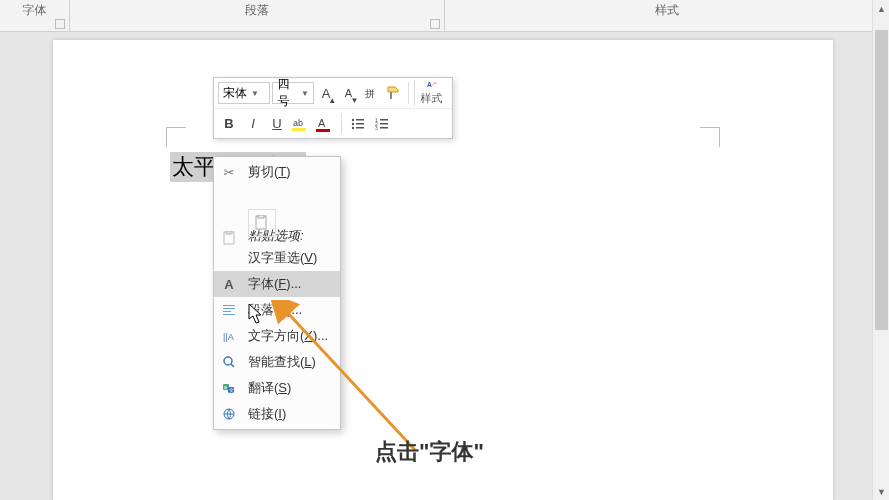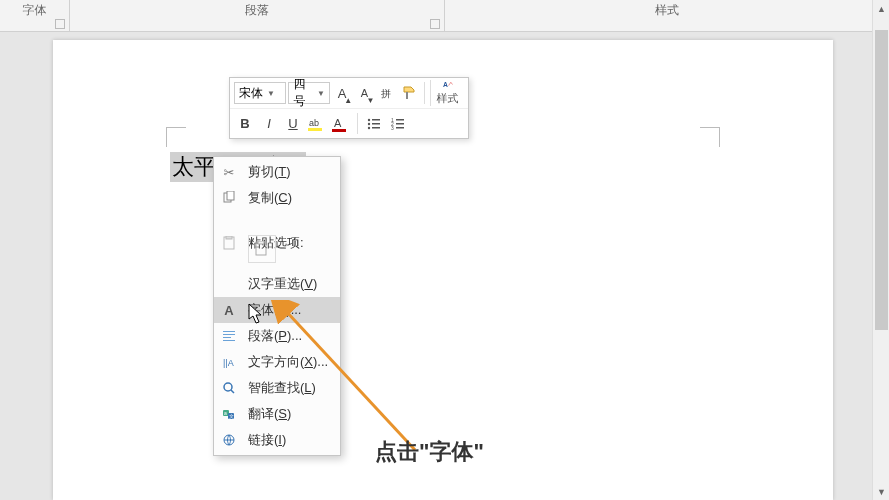--- a/index.html
+++ b/index.html
@@ -18,36 +18,36 @@
 
   
   .corner { position: absolute; width: 20px; height: 20px; }
   .corner.tl { left: 113px; top: 87px; border-left: 1px solid #bbb; border-top: 1px solid #bbb; }
   .corner.tr { right: 113px; top: 87px; border-right: 1px solid #bbb; border-top: 1px solid #bbb; }
 
   
   .sel-text { position: absolute; left: 117px; top: 112px; font-size: 22px; font-family: "SimSun", serif; background: #d0d0d0; padding: 0 2px; }
 
   
-  .mini-tb { position: absolute; left: 213px; top: 77px; width: 240px; background: #fff; border: 1px solid #c6c6c6; box-shadow: 2px 2px 6px rgba(0,0,0,.15); margin-left: 16px; }
+  .mini-tb { position: absolute; left: 213px; top: 77px; width: 240px; background: #fff; border: 1px solid #c6c6c6; box-shadow: 2px 2px 6px rgba(0,0,0,.15); }
   .mini-row { display: flex; align-items: center; height: 30px; padding: 2px 4px; gap: 2px; }
   .mini-sep { width: 1px; align-self: stretch; background: #ddd; margin: 2px 3px; }
   .combo { display: flex; align-items: center; border: 1px solid #ccc; height: 22px; padding: 0 4px; font-size: 12px; gap: 4px; }
   .combo .dd { font-size: 8px; color: #666; }
   .tb-btn { width: 22px; height: 22px; display: flex; align-items: center; justify-content: center; font-size: 13px; color: #444; position: relative; }
   .tb-btn svg { display: block; }
   .tb-btn .sub { position: absolute; bottom: -1px; right: 0; font-size: 8px; }
   .tb-btn.u { text-decoration: underline; }
   .styles-btn { width: 36px; display: flex; flex-direction: column; align-items: center; justify-content: center; font-size: 11px; color: #555; gap: 2px; border-left: 1px solid #ddd; align-self: stretch; padding: 0 4px; }
 
   
   .ctx { position: absolute; left: 213px; top: 156px; width: 128px; background: #fcfcfc; border: 1px solid #c6c6c6; box-shadow: 3px 3px 8px rgba(0,0,0,.2); padding: 2px 0; }
   .ctx-item { display: flex; align-items: center; height: 26px; font-size: 13px; color: #333; padding: 0 8px 0 4px; gap: 8px; position: relative; }
   .ctx-item.hl { background: #d6d6d6; }
-  .ctx-item.group { height: 60px; align-items: center; padding-top: 4px; }
+  .ctx-item.group { height: 60px; align-items: flex-end; padding-top: 4px; font-style: italic; }
   .ctx-icon { width: 22px; display: flex; justify-content: center; color: #777; }
   .ctx-label {}
   .ctx-label u { text-decoration: underline; }
   .ctx-arrow { position: absolute; right: 6px; font-size: 9px; color: #666; }
   .paste-opt-box { position: absolute; left: 34px; top: 24px; width: 28px; height: 28px; border: 1px solid #ddd; display: flex; align-items: center; justify-content: center; }
 
   
   .callout { position: absolute; left: 375px; top: 437px; font-size: 22px; font-weight: 700; color: #333; }
   .arrow-svg { position: absolute; left: 265px; top: 300px; pointer-events: none; }
 
@@ -155,29 +155,20 @@
           <rect x="6" y="11" width="8" height="1.5" fill="#555"></rect>
         </svg>
     </div>
   </div>
 </div>
 
 <div class="ctx">
   <div class="ctx-item">
     <span class="ctx-icon">✂</span>
     <span class="ctx-label"><span>剪切</span>(<u>T</u>)</span>
-  </div>
-  <div class="ctx-item">
-    <span class="ctx-icon">
-      <svg width="14" height="14" viewBox="0 0 14 14">
-          <rect x="2" y="2" width="7" height="9" fill="none" stroke="#888"></rect>
-          <rect x="5" y="0" width="7" height="9" fill="#fff" stroke="#888"></rect>
-        </svg>
-    </span>
-    <span class="ctx-label"><span>复制</span>(<u>C</u>)</span>
   </div>
   <div class="ctx-item group">
     <span class="ctx-icon" style="color:#bbb">
       <svg width="14" height="14" viewBox="0 0 14 14">
           <rect x="2" y="1" width="10" height="12" fill="none" stroke="#bbb"></rect>
           <rect x="4" y="0" width="6" height="3" fill="#ddd" stroke="#bbb"></rect>
         </svg>
     </span>
     <span class="ctx-label">粘贴选项:</span>
     <div class="paste-opt-box">

